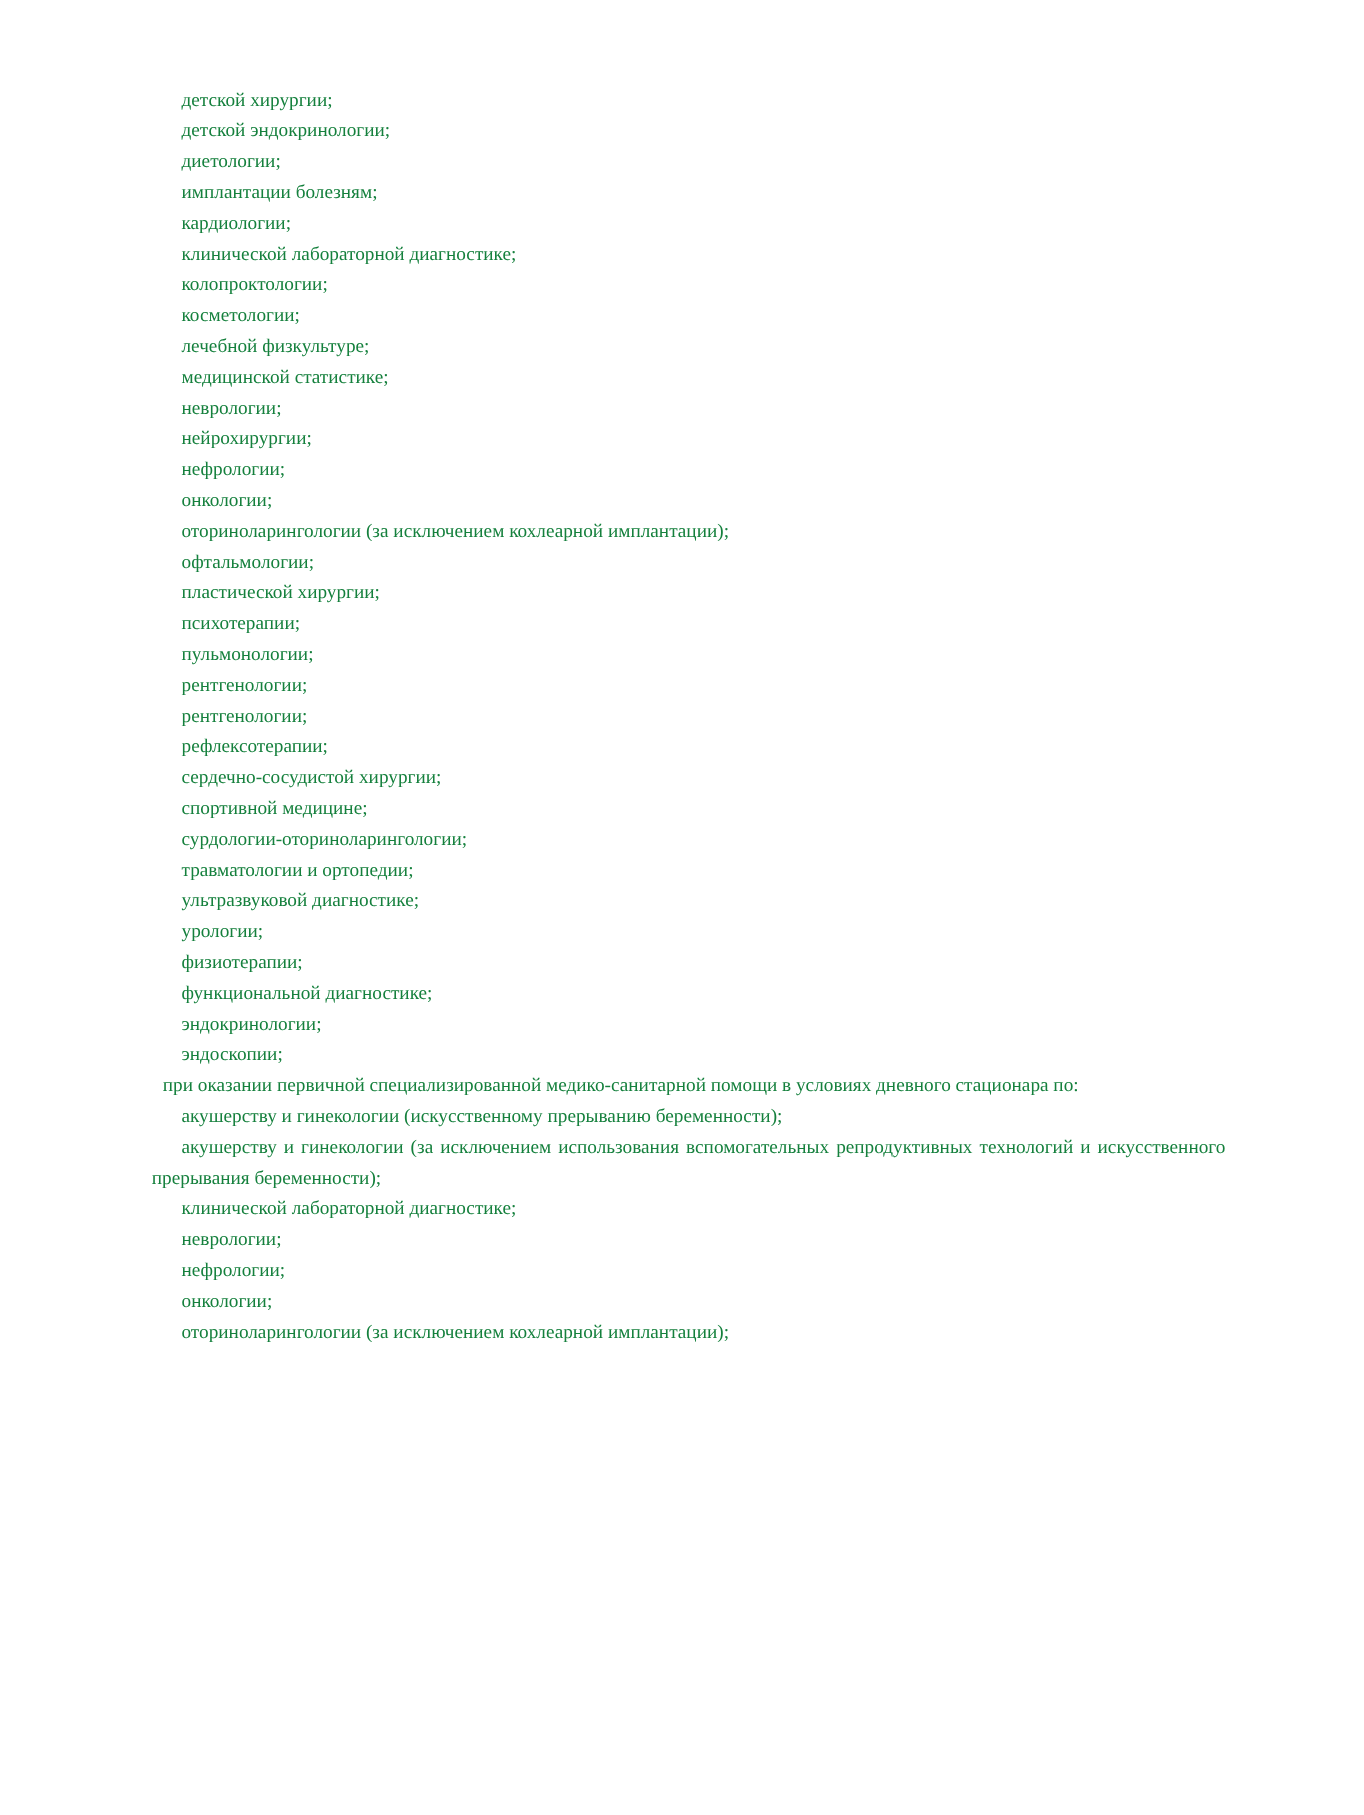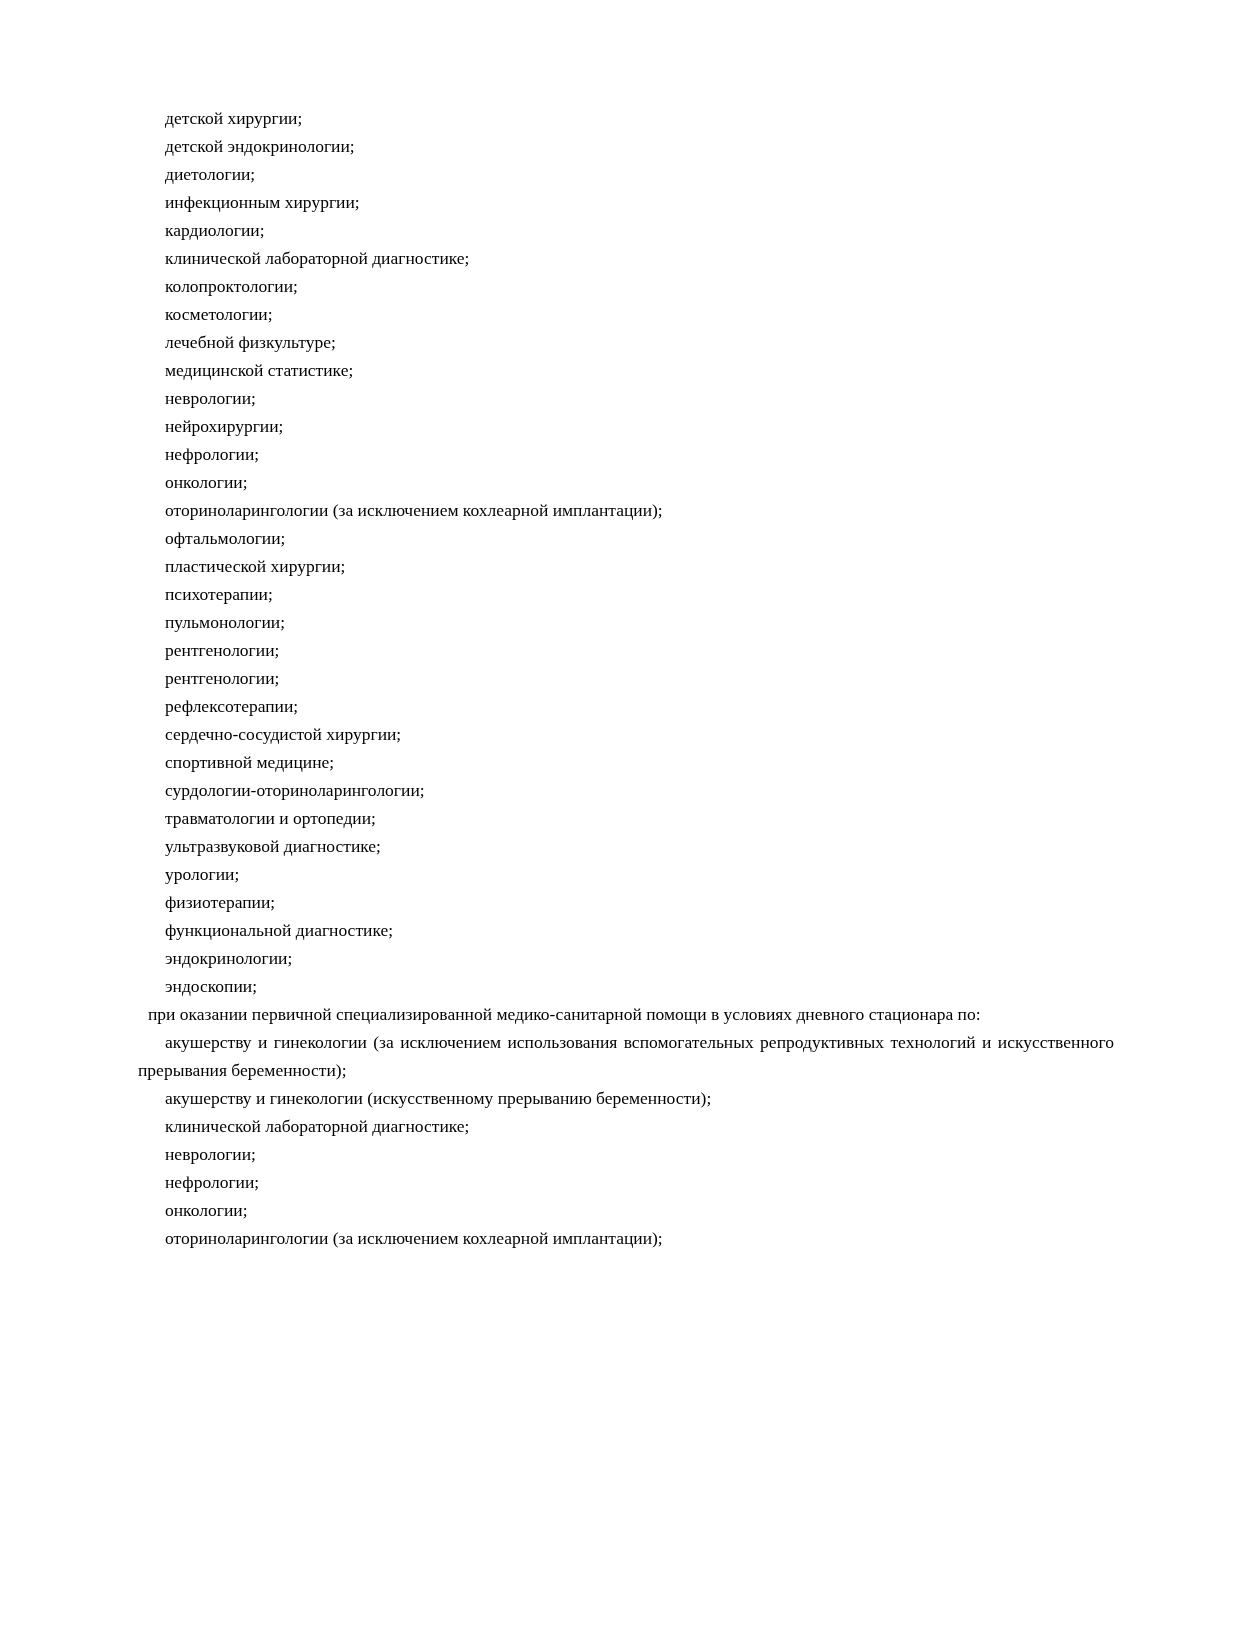--- a/index.html
+++ b/index.html
@@ -6,25 +6,25 @@
     margin: 0;
     padding: 0;
     background: #ffffff;
   }
   .page {
     position: relative;
     width: 1240px;
     height: 1650px;
     background: #ffffff;
     box-sizing: border-box;
-    padding: 104px 126px 0 138px;
+    padding: 76px 126px 0 138px;
     font-family: "Liberation Serif", "DejaVu Serif", serif;
     font-size: 17.5px;
     line-height: 28px;
-    color: #000000;
+    color: #15803d;
     overflow: hidden;
   }
   .page p {
     margin: 0;
     padding: 0;
     text-align: justify;
   }
   p.item {
     text-indent: 27px;
   }
@@ -33,21 +33,21 @@
   }
 </style>
 </head>
 <body>
 
 <main class="page">
   <section>
     <p class="item">детской хирургии;</p>
     <p class="item">детской эндокринологии;</p>
     <p class="item">диетологии;</p>
-    <p class="item">инфекционным хирургии;</p>
+    <p class="item">имплантации болезням;</p>
     <p class="item">кардиологии;</p>
     <p class="item">клинической лабораторной диагностике;</p>
     <p class="item">колопроктологии;</p>
     <p class="item">косметологии;</p>
     <p class="item">лечебной физкультуре;</p>
     <p class="item">медицинской статистике;</p>
     <p class="item">неврологии;</p>
     <p class="item">нейрохирургии;</p>
     <p class="item">нефрологии;</p>
     <p class="item">онкологии;</p>
@@ -63,21 +63,21 @@
     <p class="item">спортивной медицине;</p>
     <p class="item">сурдологии-оториноларингологии;</p>
     <p class="item">травматологии и ортопедии;</p>
     <p class="item">ультразвуковой диагностике;</p>
     <p class="item">урологии;</p>
     <p class="item">физиотерапии;</p>
     <p class="item">функциональной диагностике;</p>
     <p class="item">эндокринологии;</p>
     <p class="item">эндоскопии;</p>
     <p class="para">при оказании первичной специализированной медико-санитарной помощи в условиях дневного стационара по:</p>
+    <p class="item">акушерству и гинекологии (искусственному прерыванию беременности);</p>
     <p class="item">акушерству и гинекологии (за исключением использования вспомогательных репродуктивных технологий и искусственного прерывания беременности);</p>
-    <p class="item">акушерству и гинекологии (искусственному прерыванию беременности);</p>
     <p class="item">клинической лабораторной диагностике;</p>
     <p class="item">неврологии;</p>
     <p class="item">нефрологии;</p>
     <p class="item">онкологии;</p>
     <p class="item">оториноларингологии (за исключением кохлеарной имплантации);</p>
   </section>
 </main>
 
 </body></html>

